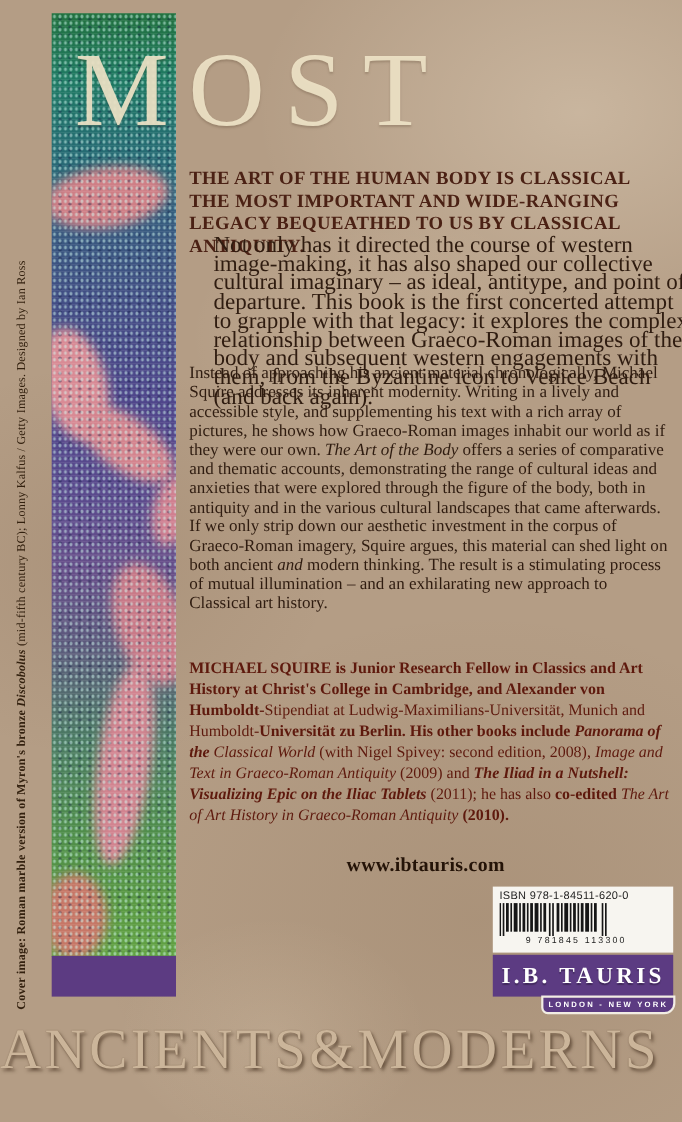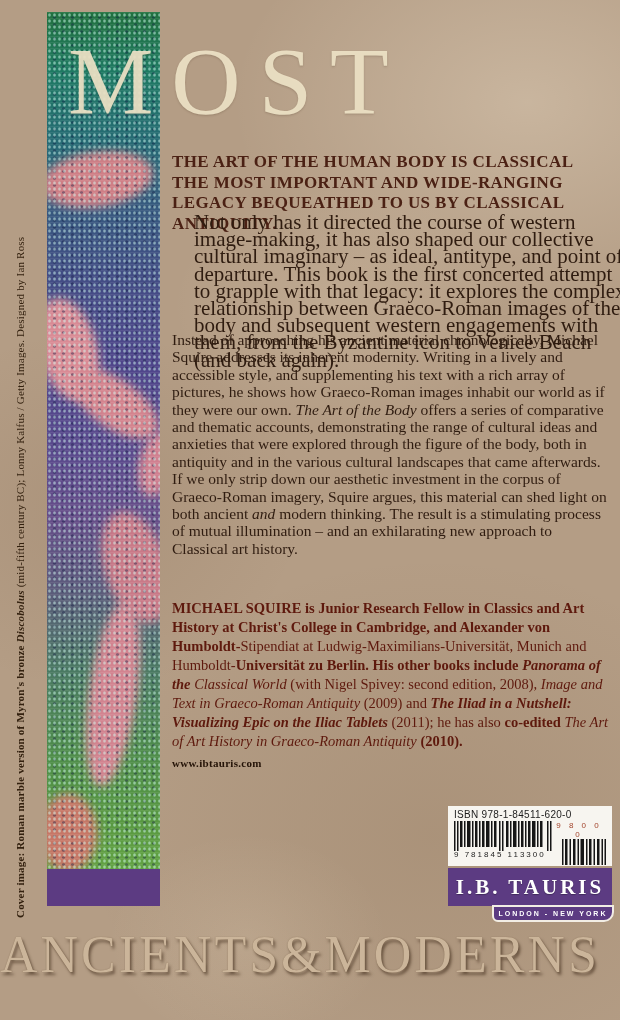--- a/index.html
+++ b/index.html
@@ -60,43 +60,43 @@
     top:152px; font-size:17px; line-height:20.5px; font-weight:bold;
     letter-spacing:0.4px; color:#4b2114;
   }
   .p1{ top:214px; font-size:21px; line-height:17.2px;margin-left:22px; }
   .p2{ top:331px; font-size:15.5px; line-height:17.4px; }
   .bio{
     top:599px; font-family:Liberation Serif, serif;
     font-size:14.5px; line-height:19px; color:#5e190d;
   }
   .website{
-    position:absolute; left:172px; top:757px; width:430px; text-align:left;
-    font-size:11px; font-weight:bold; color:#241307; letter-spacing:0.3px;
+    position:absolute; left:172px; top:776px; width:430px; text-align:center;
+    font-size:18px; font-weight:bold; color:#241307; letter-spacing:0.3px;
   }
   .b{ font-weight:bold; } .i{ font-style:italic; }
 
   
   .spine-caption{
     position:absolute; left:14px; top:292px; height:626px; width:22px;
     writing-mode:vertical-rl; transform:rotate(180deg);
     font-size:11px; letter-spacing:0.2px; color:#33210f; white-space:nowrap;
   }
 
   
   .barcode-box{
     position:absolute; left:448px; top:806px; width:164px; height:60px;
     background:#f7f5f0; padding:3px 6px 0 6px;
   }
   .isbn{ font-family:"Liberation Sans", sans-serif; font-size:10px; color:#1c1c1c; letter-spacing:0.3px; }
   .bars-row{ display:flex; justify-content:space-between; margin-top:1px; }
   .main-bar svg, .addon-bar svg{ display:block; }
   .ean-digits{
     font-family:"Liberation Sans", sans-serif; font-size:8px; color:#1c1c1c;
-    letter-spacing:2px; margin-top:-1px;
+    letter-spacing:2px; margin-top:-1px;margin-left:24px;
   }
   .addon-wrap{ text-align:right; }
   .addon-digits{
     font-family:"Liberation Sans", sans-serif; font-size:8px; color:#a2442c;
     letter-spacing:3px; text-align:center;
   }
 
   
   .pub-banner{
     position:absolute; left:448px; top:868px; width:164px; height:38px;
@@ -182,39 +182,20 @@
             <rect x="74" y="0" width="2.5" height="26"></rect>
               <rect x="78" y="0" width="3.5" height="26"></rect>
             <rect x="83" y="0" width="1.5" height="26"></rect>
               <rect x="86" y="0" width="2.5" height="26"></rect>
             <rect x="93" y="0" width="1.5" height="30"></rect>
               <rect x="96" y="0" width="1.5" height="30"></rect>
           </g>
         </svg>
         <div class="ean-digits">9 781845 113300</div>
       </div>
-      <div class="addon-wrap">
-        <div class="addon-digits">9 8 0 0 0</div>
-        <svg width="44" height="26" viewBox="0 0 44 26">
-          <g fill="#161616">
-            <rect x="0" y="0" width="1.5" height="26"></rect>
-              <rect x="3" y="0" width="2.5" height="26"></rect>
-            <rect x="7.5" y="0" width="1.5" height="26"></rect>
-              <rect x="11" y="0" width="2.5" height="26"></rect>
-            <rect x="15.5" y="0" width="1.5" height="26"></rect>
-              <rect x="18.5" y="0" width="3.5" height="26"></rect>
-            <rect x="24" y="0" width="1.5" height="26"></rect>
-              <rect x="27" y="0" width="2.5" height="26"></rect>
-            <rect x="31.5" y="0" width="1.5" height="26"></rect>
-              <rect x="35" y="0" width="2.5" height="26"></rect>
-            <rect x="39.5" y="0" width="1.5" height="26"></rect>
-              <rect x="42.5" y="0" width="1.5" height="26"></rect>
-          </g>
-        </svg>
-      </div>
     </div>
   </div>
 
   <div class="pub-banner" style="background: rgb(92, 59, 130);">
     <span class="pub-name">I.B. TAURIS</span>
   </div>
   <div class="pub-tab" style="background: rgb(92, 59, 130);">
     <span class="pub-cities">LONDON - NEW YORK</span>
   </div>
 

